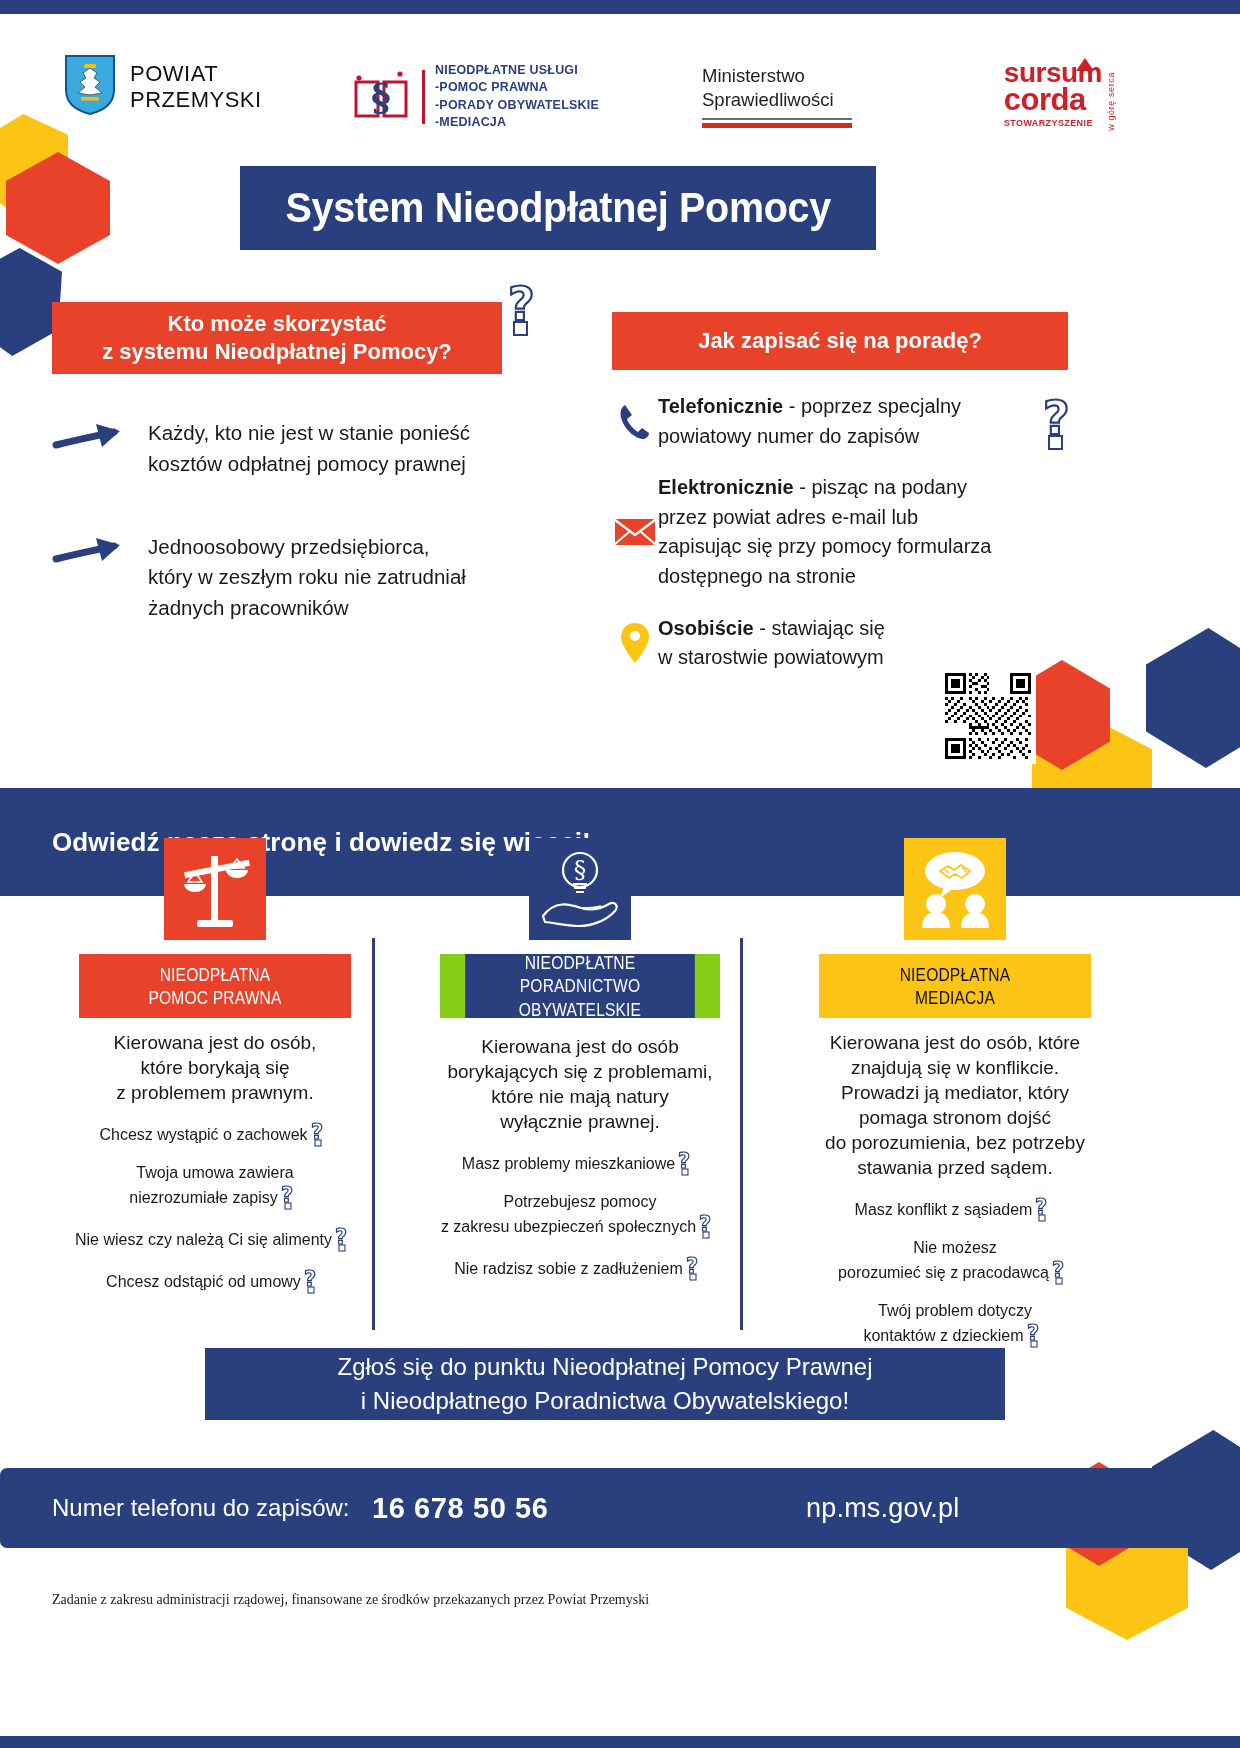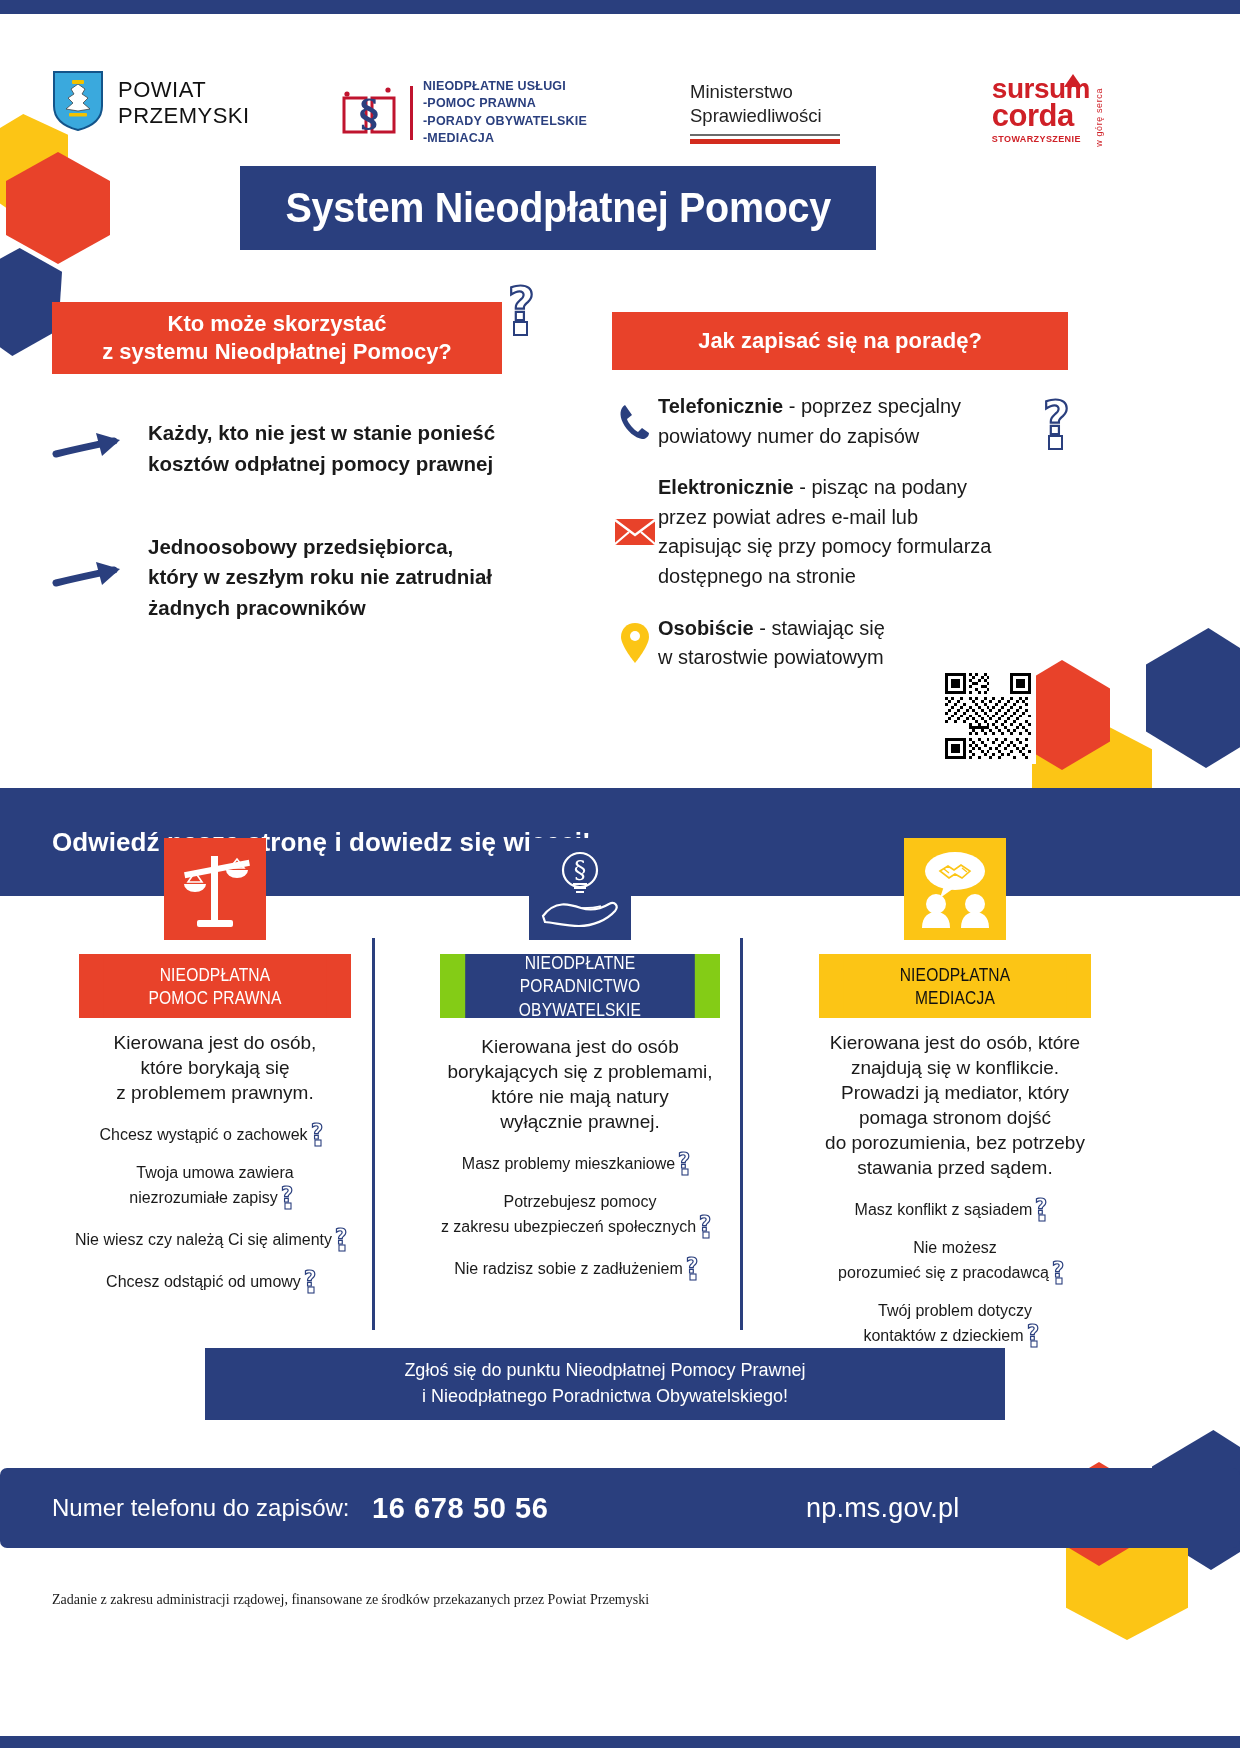--- a/index.html
+++ b/index.html
@@ -37,21 +37,21 @@
     clip-path: polygon(50% 0%, 100% 26%, 100% 74%, 50% 100%, 0% 74%, 0% 26%); }
 
   .deco-navy-r2 { right:-30px; top:1430px; width:118px; height:140px; background:#2a3f7e;
     clip-path: polygon(52% 0%, 100% 26%, 100% 74%, 50% 100%, 0% 74%, 0% 26%); }
   .deco-red-r2 { right:96px; top:1462px; width:90px; height:104px; background:#e8422a;
     clip-path: polygon(50% 0%, 100% 26%, 100% 74%, 50% 100%, 0% 74%, 0% 26%); }
   .deco-yellow-r2 { right:52px; top:1516px; width:122px; height:124px; background:#fcc515;
     clip-path: polygon(50% 0%, 100% 26%, 100% 74%, 50% 100%, 0% 74%, 0% 26%); }
 
   
-  .logos { position:absolute; top:50px; left:0; width:1156px; height:110px;margin-top:16px; }
+  .logos { position:absolute; top:50px; left:12px; width:1156px; height:110px; }
   .logo-powiat { position:absolute; left:52px; top:4px; display:flex; align-items:center; gap:14px; }
   .crest { width:52px; height:62px; }
   .logo-powiat .txt { font-size:22px; line-height:1.18; letter-spacing:.5px; color:#111; }
   .logo-nieodplatne { position:absolute; left:338px; top:12px; display:flex; align-items:center; gap:10px;}
   .logo-nieodplatne .mark { width:62px; height:62px; }
   .logo-nieodplatne .bar { width:3px; height:54px; background:#c0142e; }
   .logo-nieodplatne .lines { color:#2a3f7e; font-size:12.5px; font-weight:bold; line-height:1.38; letter-spacing:.2px; }
   .logo-ms { position:absolute; left:690px; top:14px; }
   .logo-ms .t { font-size:18.5px; line-height:1.3; color:#222; }
   .logo-ms .ms-rule-grey { margin-top:6px; width:150px; height:2px; background:#6b6b6b; }
@@ -80,21 +80,21 @@
   .hdr-red {
     position:absolute; background:#e8422a; color:#fff; font-weight:bold;
     display:flex; align-items:center; justify-content:center; text-align:center;
     font-size:22px; line-height:1.26;
   }
   .hdr-left { left:52px; top:302px; width:450px; height:72px; }
   .hdr-right { left:612px; top:312px; width:456px; height:58px; }
 
   
   .left-list { position:absolute; left:52px; top:418px; width:520px; }
-  .lrow { display:flex; align-items:center; gap:20px; margin-bottom:52px;font-weight:bold; }
+  .lrow { display:flex; gap:20px; margin-bottom:52px; }
   .arrow-ico { flex:0 0 76px; height:44px; }
   .lrow .ltext { font-size:20.5px; line-height:1.5; color:#1a1a1a; }
 
   
   .right-list { position:absolute; left:612px; top:392px; width:470px; }
   .rrow { display:flex; align-items:center; margin-bottom:22px; }
   .rico { flex:0 0 46px; height:46px; display:flex; align-items:center; justify-content:center; }
   .rtext { font-size:20px; line-height:1.48; color:#1a1a1a; }
   .rtext b { font-weight:bold; }
 
@@ -144,21 +144,21 @@
     position:relative; display:block; font-size:16px; line-height:1.3;
     color:#1a1a1a; margin-bottom:16px; padding:0 4px;
   }
   .qline .qtxt { display:inline; }
   .qmark-inline { display:inline-block; width:20px; height:26px; vertical-align:-7px; margin-left:3px; }
 
   
   .cta {
     position:absolute; left:205px; top:1348px; width:800px; height:72px;
     background:#2a3f7e; color:#fff; display:flex; flex-direction:column;
-    align-items:center; justify-content:center; font-size:18px; line-height:1.42;
+    align-items:center; justify-content:center; font-size:24px; line-height:1.42;
   }
   
   .strip {
     position:absolute; left:0; top:1468px; width:1240px; height:80px; background:#2a3f7e;border-radius:7px;
   }
   .strip .lbl { position:absolute; left:52px; top:50%; transform:translateY(-50%);
     color:#fff; font-size:24px; }
   .strip .num { position:absolute; left:372px; top:50%; transform:translateY(-50%);
     color:#fff; font-size:29px; font-weight:bold; letter-spacing:.6px; }
   .strip .site { position:absolute; left:806px; top:50%; transform:translateY(-50%);

